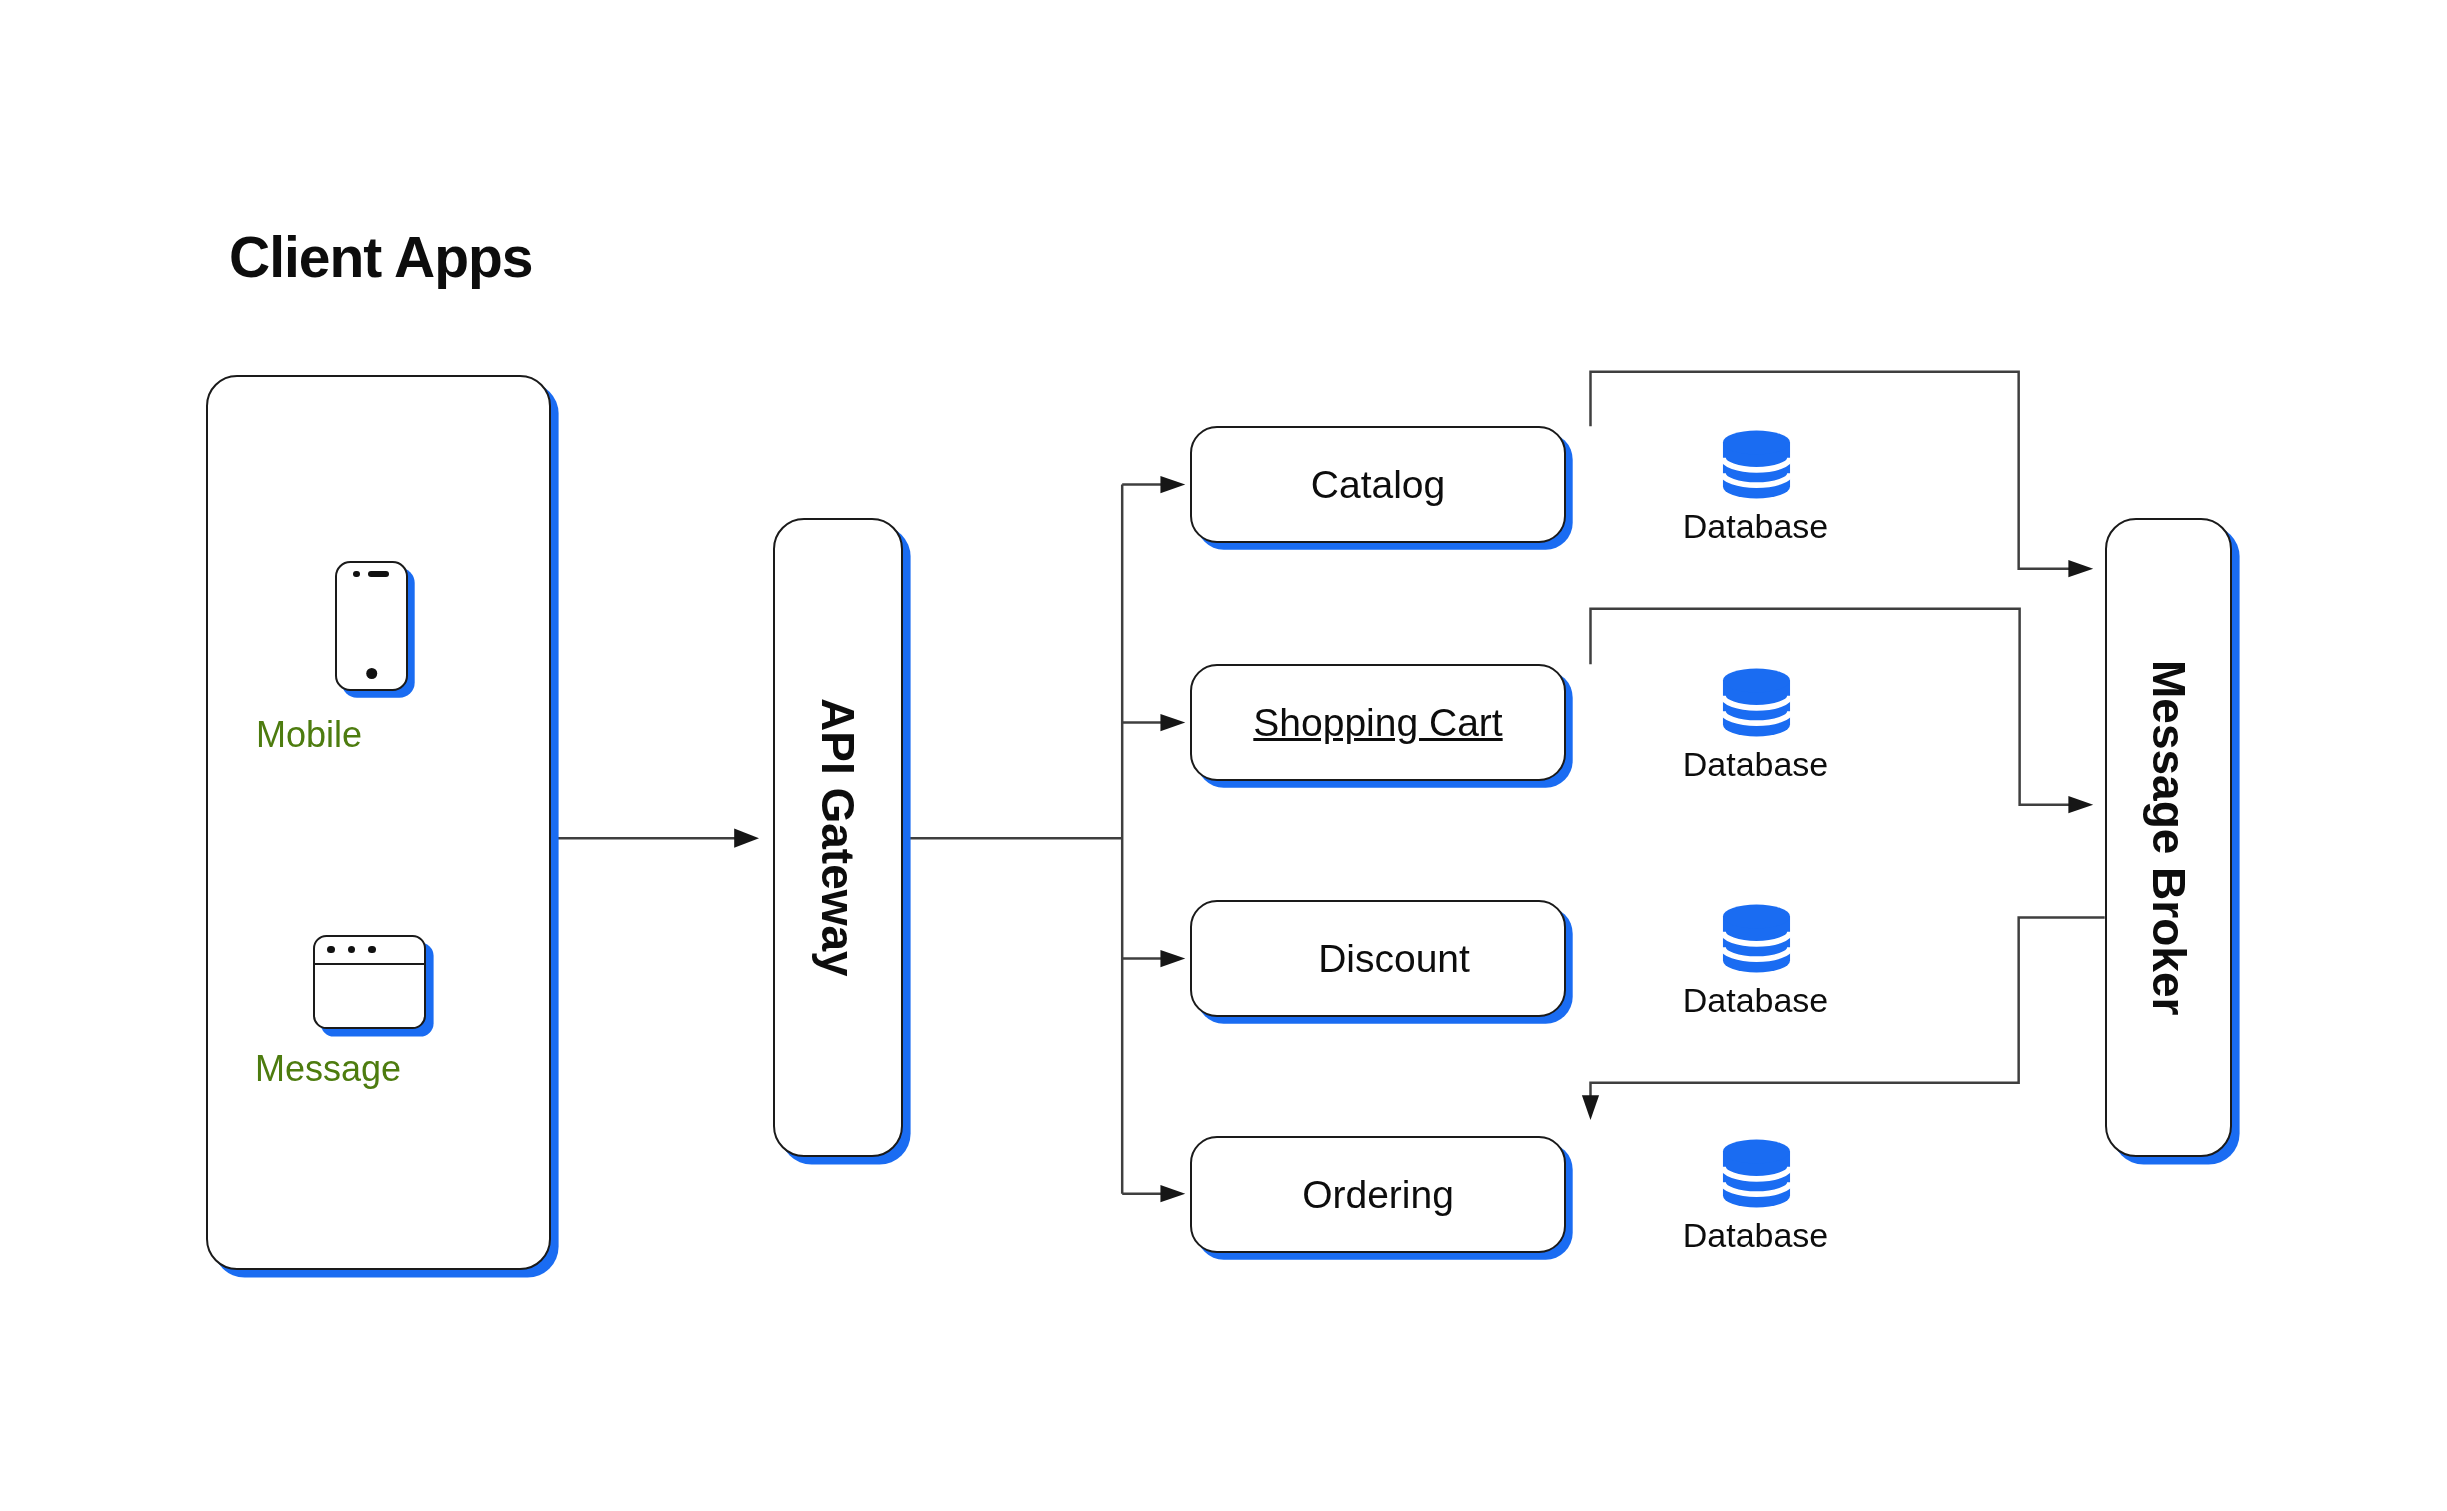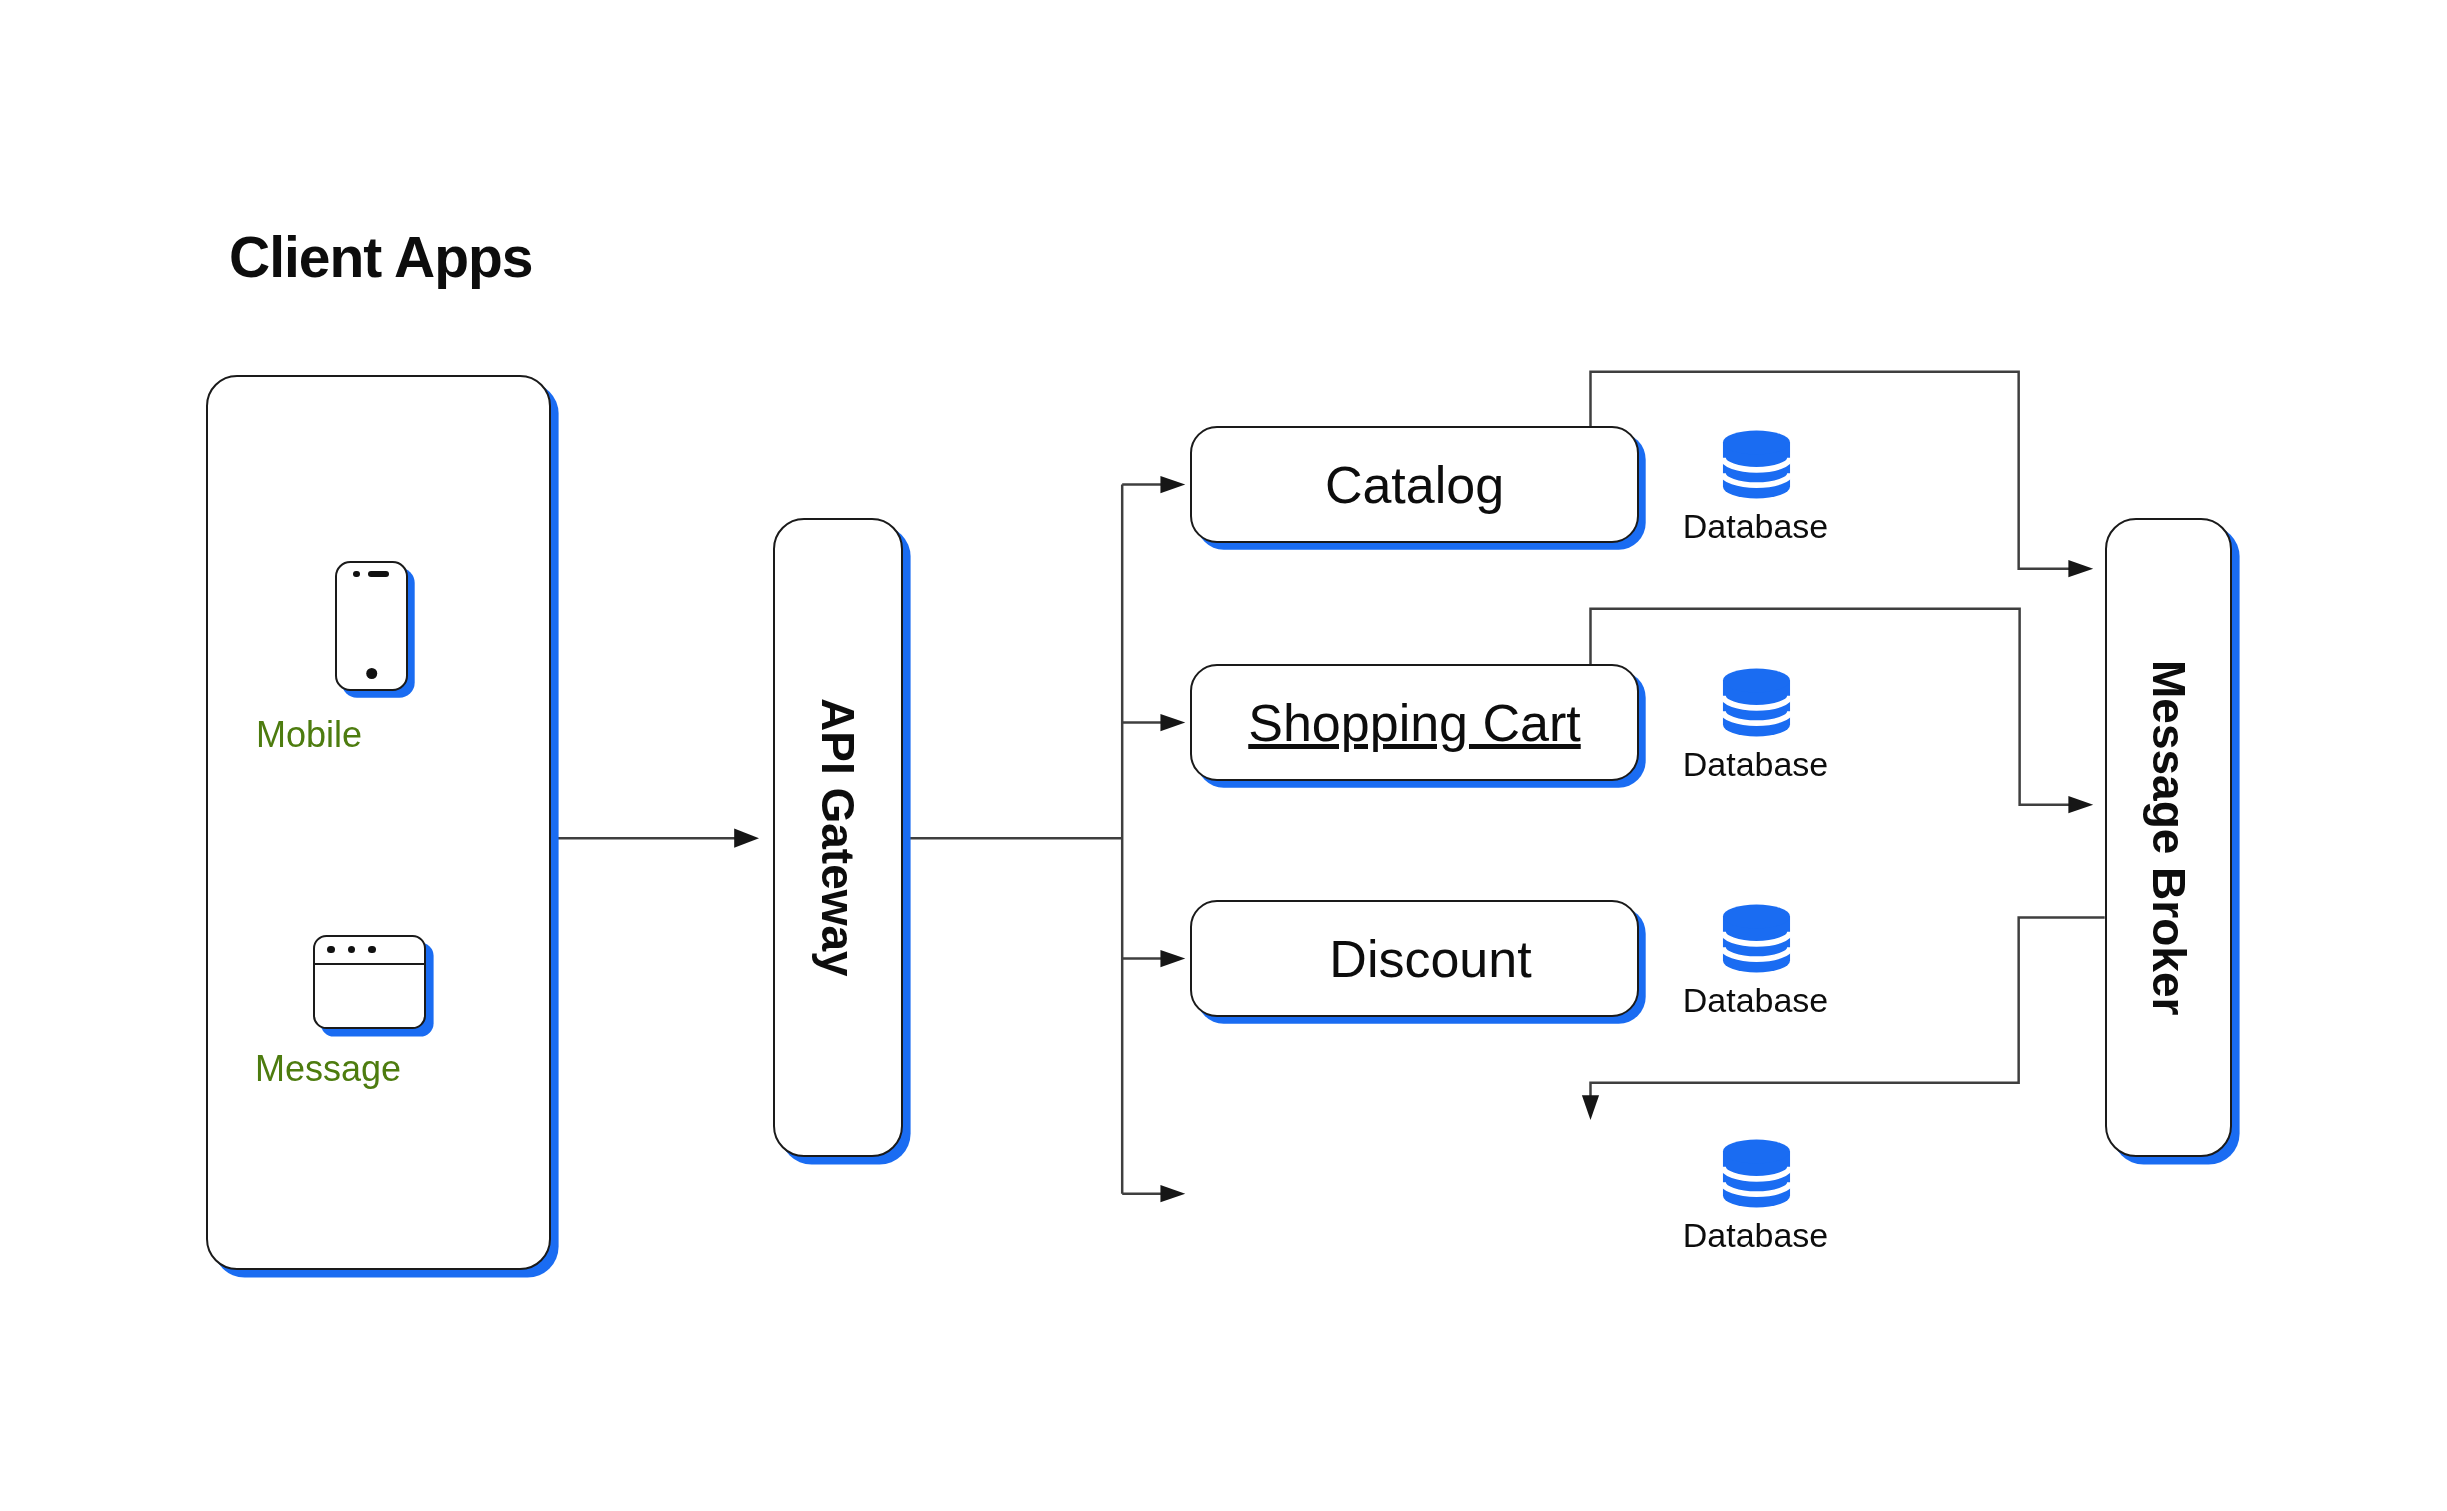--- a/index.html
+++ b/index.html
@@ -32,24 +32,24 @@
     display:flex;align-items:center;justify-content:center;}
   #broker-box{left:2105px;top:518px;width:127px;height:639px;border-radius:31px;
     display:flex;align-items:center;justify-content:center;}
   .v-label{
     writing-mode:vertical-rl;font-size:46px;font-weight:700;letter-spacing:0;
     white-space:nowrap;color:#0d0d0d;
   }
 
   
   .service-box{
-    position:absolute;left:1190px;width:449px;height:117px;border-radius:27px;
+    position:absolute;left:1190px;width:376px;height:117px;border-radius:27px;
     background:#fff;border:2.9px solid var(--ink);box-shadow:6.7px 6.7px 0 0 var(--blue);
     box-sizing:border-box;display:flex;align-items:center;justify-content:center;
-    font-size:52px;font-weight:400;color:#0d0d0d;
+    font-size:39px;font-weight:400;color:#0d0d0d;
   }
   #service-0{top:426px;} #service-1{top:664px;text-decoration:underline;} #service-2{top:900px;padding-left:32px;} #service-3{top:1136px;}
 
   
   .db-icon{position:absolute;left:1720px;width:73px;height:69px;}
   #db-0{top:430px;} #db-1{top:668px;} #db-2{top:904px;} #db-3{top:1139px;}
   .db-caption{
     position:absolute;left:1660px;width:191px;text-align:center;
     font-size:34px;color:#0d0d0d;line-height:1;
   }
@@ -137,20 +137,21 @@
   </div>
   <div class="icon-caption" id="website-caption">Message</div>
 
   <div class="shadow-box" id="gateway-box">
     <span class="v-label">API Gateway</span>
   </div>
 
   <div class="service-box" id="service-0">Catalog</div>
   <div class="service-box" id="service-1">Shopping Cart</div>
   <div class="service-box" id="service-2">Discount</div>
+  <div class="service-box" id="service-3">Ordering</div>
 
   <svg class="db-icon" id="db-0" viewBox="0 0 76 72">
     <path d="M3 13 V59 A35 12.5 0 0 0 73 59 V13 Z" fill="#1a6cf2"></path>
     <ellipse cx="38" cy="13" rx="35" ry="12.5" fill="#1a6cf2"></ellipse>
     <path d="M3 29 A35 12.5 0 0 0 73 29" stroke="#fff" stroke-width="6" fill="none"></path>
     <path d="M3 45 A35 12.5 0 0 0 73 45" stroke="#fff" stroke-width="6" fill="none"></path>
   </svg>
   <svg class="db-icon" id="db-1" viewBox="0 0 76 72">
     <path d="M3 13 V59 A35 12.5 0 0 0 73 59 V13 Z" fill="#1a6cf2"></path>
     <ellipse cx="38" cy="13" rx="35" ry="12.5" fill="#1a6cf2"></ellipse>

